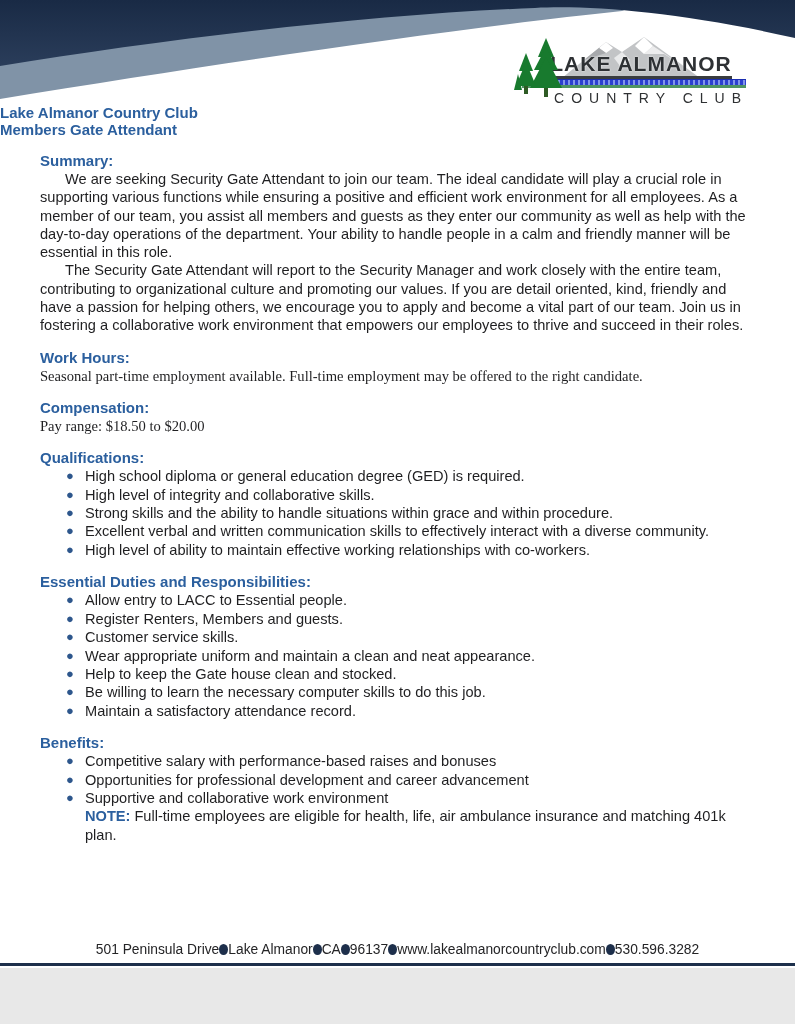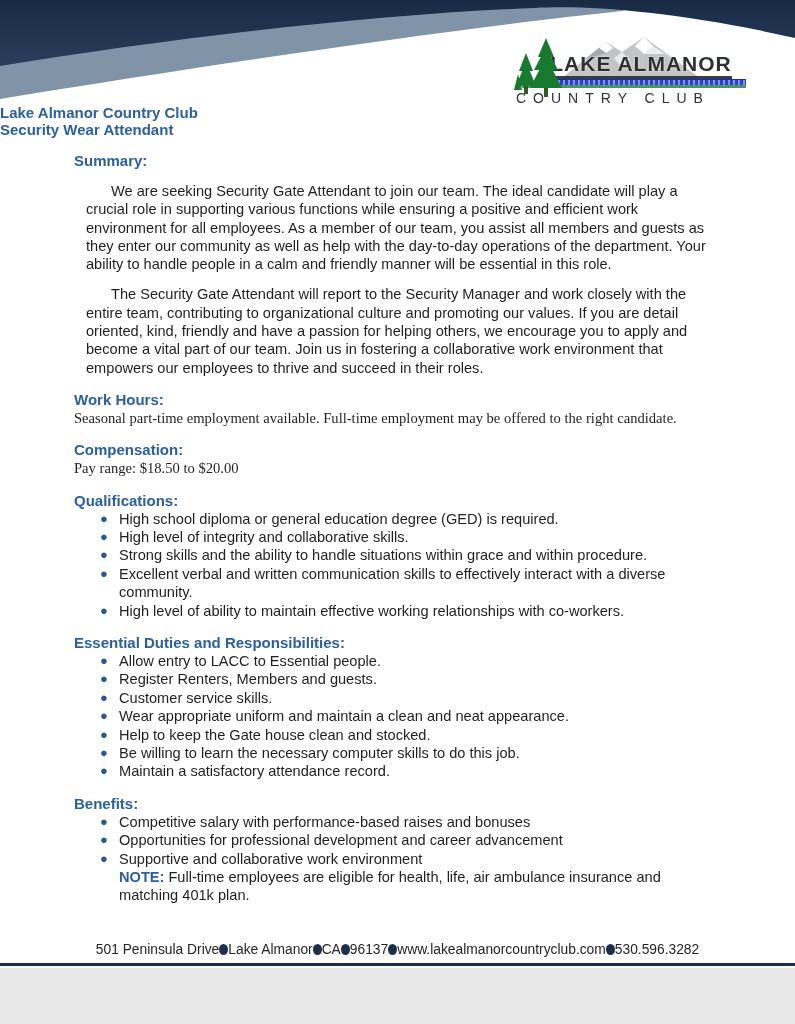--- a/index.html
+++ b/index.html
@@ -35,33 +35,33 @@
     position:absolute; left:36px; right:2px; top:43px; height:5px; z-index:2;
     border-top:1px solid #1a2db0;
     background:repeating-linear-gradient(90deg, #2b40cf 0 3px, #8296ea 3px 5px);
   }
   .green-stripe {
     position:absolute; left:8px; right:2px; top:49px; height:3px; z-index:2;
     background:#4f9463;
   }
   .logo-subtitle {
     position:absolute; left:2px; right:0; top:54px; z-index:3;
-    text-align:left; font-size:14px; font-weight:500;
+    text-align:right; font-size:14px; font-weight:500;
     letter-spacing:7px; color:#2f3133; white-space:nowrap;
   }
 
   
   .doc-title { padding-top:104px; text-align:left; }
   .doc-title div { font-size:15px; font-weight:700; line-height:17px; color:#2b5f9e; }
 
   
-  .content { padding:0 74px; }
+  .content { padding:0 40px; }
   .section { margin-top:14px; }
   .section-heading { margin:0; font-size:15px; font-weight:700; line-height:18px; color:#2b5f9e; }
-  .para { margin:12px; font-size:14.6px; line-height:18.3px; text-indent:25px; }
+  .para { margin:0; font-size:14.6px; line-height:18.3px; text-indent:25px; }
   .plain { margin:0; font-size:14.6px; line-height:18.3px;font-family:Liberation Serif, serif; }
 
   ul.bullets { margin:0; padding:0; list-style:none; }
   ul.bullets li {
     position:relative; padding-left:45px;
     font-size:14.6px; line-height:18.4px;
   }
   ul.bullets .bullet {
     position:absolute; left:26px; top:0;
     color:#2d568c; font-size:13px;
@@ -123,21 +123,21 @@
     <div class="logo-name">
       <span>LAKE ALMANOR</span>
     </div>
     <div class="water-stripe"></div>
     <div class="green-stripe"></div>
     <div class="logo-subtitle">COUNTRY CLUB</div>
   </div>
 
   <div class="doc-title">
     <div>Lake Almanor Country Club</div>
-    <div>Security Wear Attendant</div>
+    <div>Members Gate Attendant</div>
   </div>
 
   <div class="content">
 
     <div class="section">
       <h3 class="section-heading">Summary:</h3>
       <p class="para">We are seeking Security Gate Attendant to join our team. The ideal candidate will play a crucial role in supporting various functions while ensuring a positive and efficient work environment for all employees. As a member of our team, you assist all members and guests as they enter our community as well as help with the day-to-day operations of the department. Your ability to handle people in a calm and friendly manner will be essential in this role.</p>
       <p class="para">The Security Gate Attendant will report to the Security Manager and work closely with the entire team, contributing to organizational culture and promoting our values. If you are detail oriented, kind, friendly and have a passion for helping others, we encourage you to apply and become a vital part of our team. Join us in fostering a collaborative work environment that empowers our employees to thrive and succeed in their roles.</p>
     </div>
 

